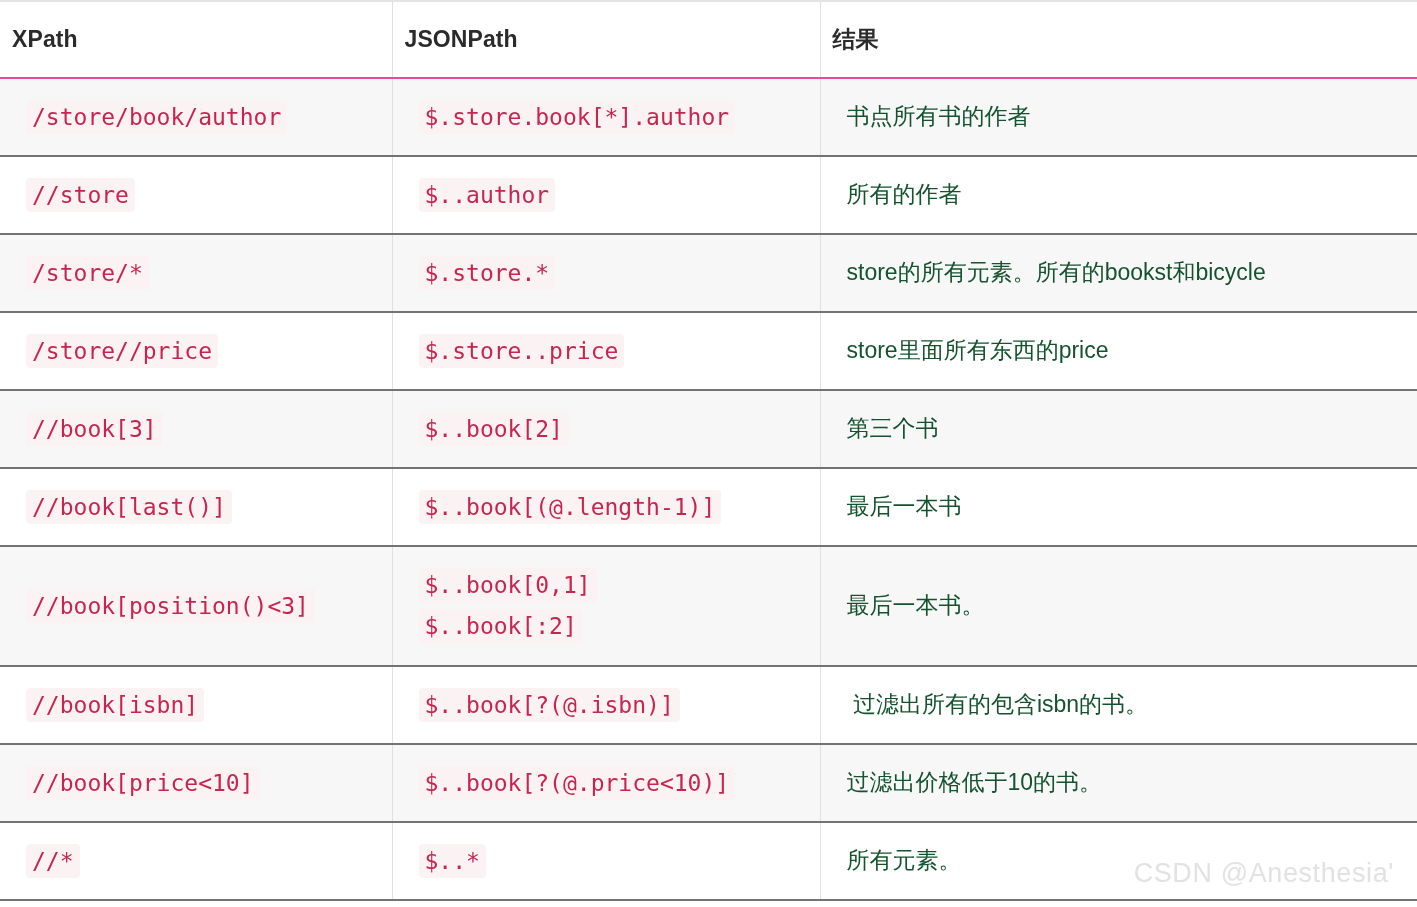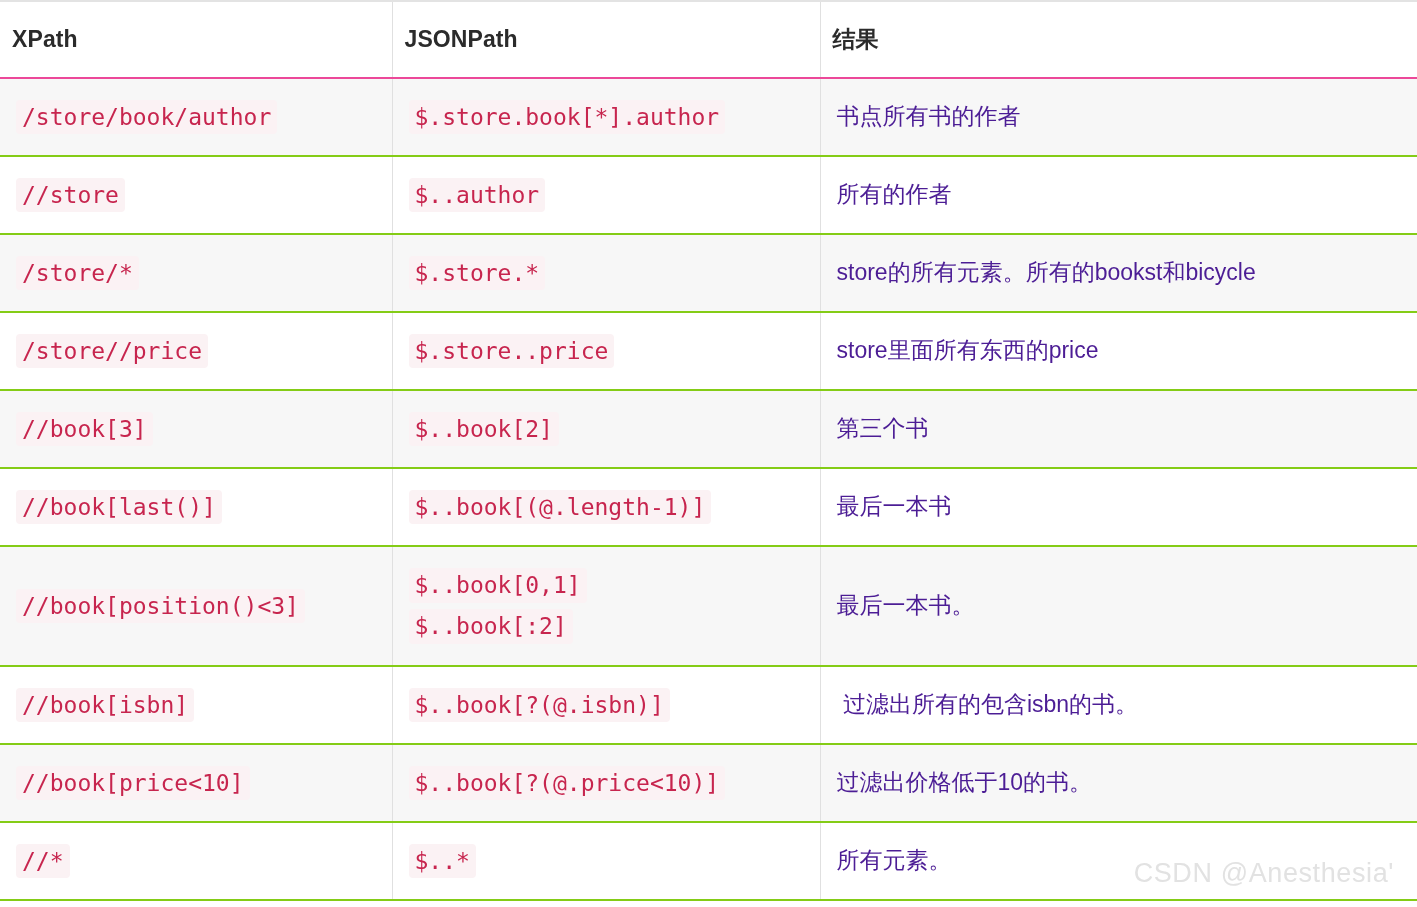--- a/index.html
+++ b/index.html
@@ -44,22 +44,22 @@
     background: #ffffff;
     border-right: 1px solid #e0e0e0;
     border-bottom: 2px solid #ec4899;
     letter-spacing: 0.1px;
   }
   thead th:last-child { border-right: none; }
 
   tbody td {
     vertical-align: middle;
     border-right: 1px solid #e0e0e0;
-    border-bottom: 2px solid #84cc16;
-    padding: 10px 0 10px 16px;
+    border-bottom: 2px solid #737373;
+    padding: 10px 0 10px 26px;
     height: 78px;
   }
   tbody td:last-child { border-right: none; }
 
   tbody tr.odd td { background: #f7f7f7; }
   tbody tr.even td { background: #ffffff; }
 
   tbody tr.tall td { height: 120px; }
 
   code.snippet {
@@ -72,21 +72,21 @@
     display: inline-block;
     line-height: 1.34;
     white-space: pre;
   }
 
   .stacked code.snippet { display: block; width: fit-content; }
   .stacked code.snippet + code.snippet { margin-top: 6px; }
 
   .result-text {
     font-size: 23px;
-    color: #4c1d95;
+    color: #14532d;
     font-family: "Liberation Sans", "DejaVu Sans", sans-serif;
     line-height: 1.35;
     white-space: pre-wrap;
   }
 
   .watermark {
     position: absolute;
     right: 23px;
     bottom: 18px;
     font-size: 27px;

